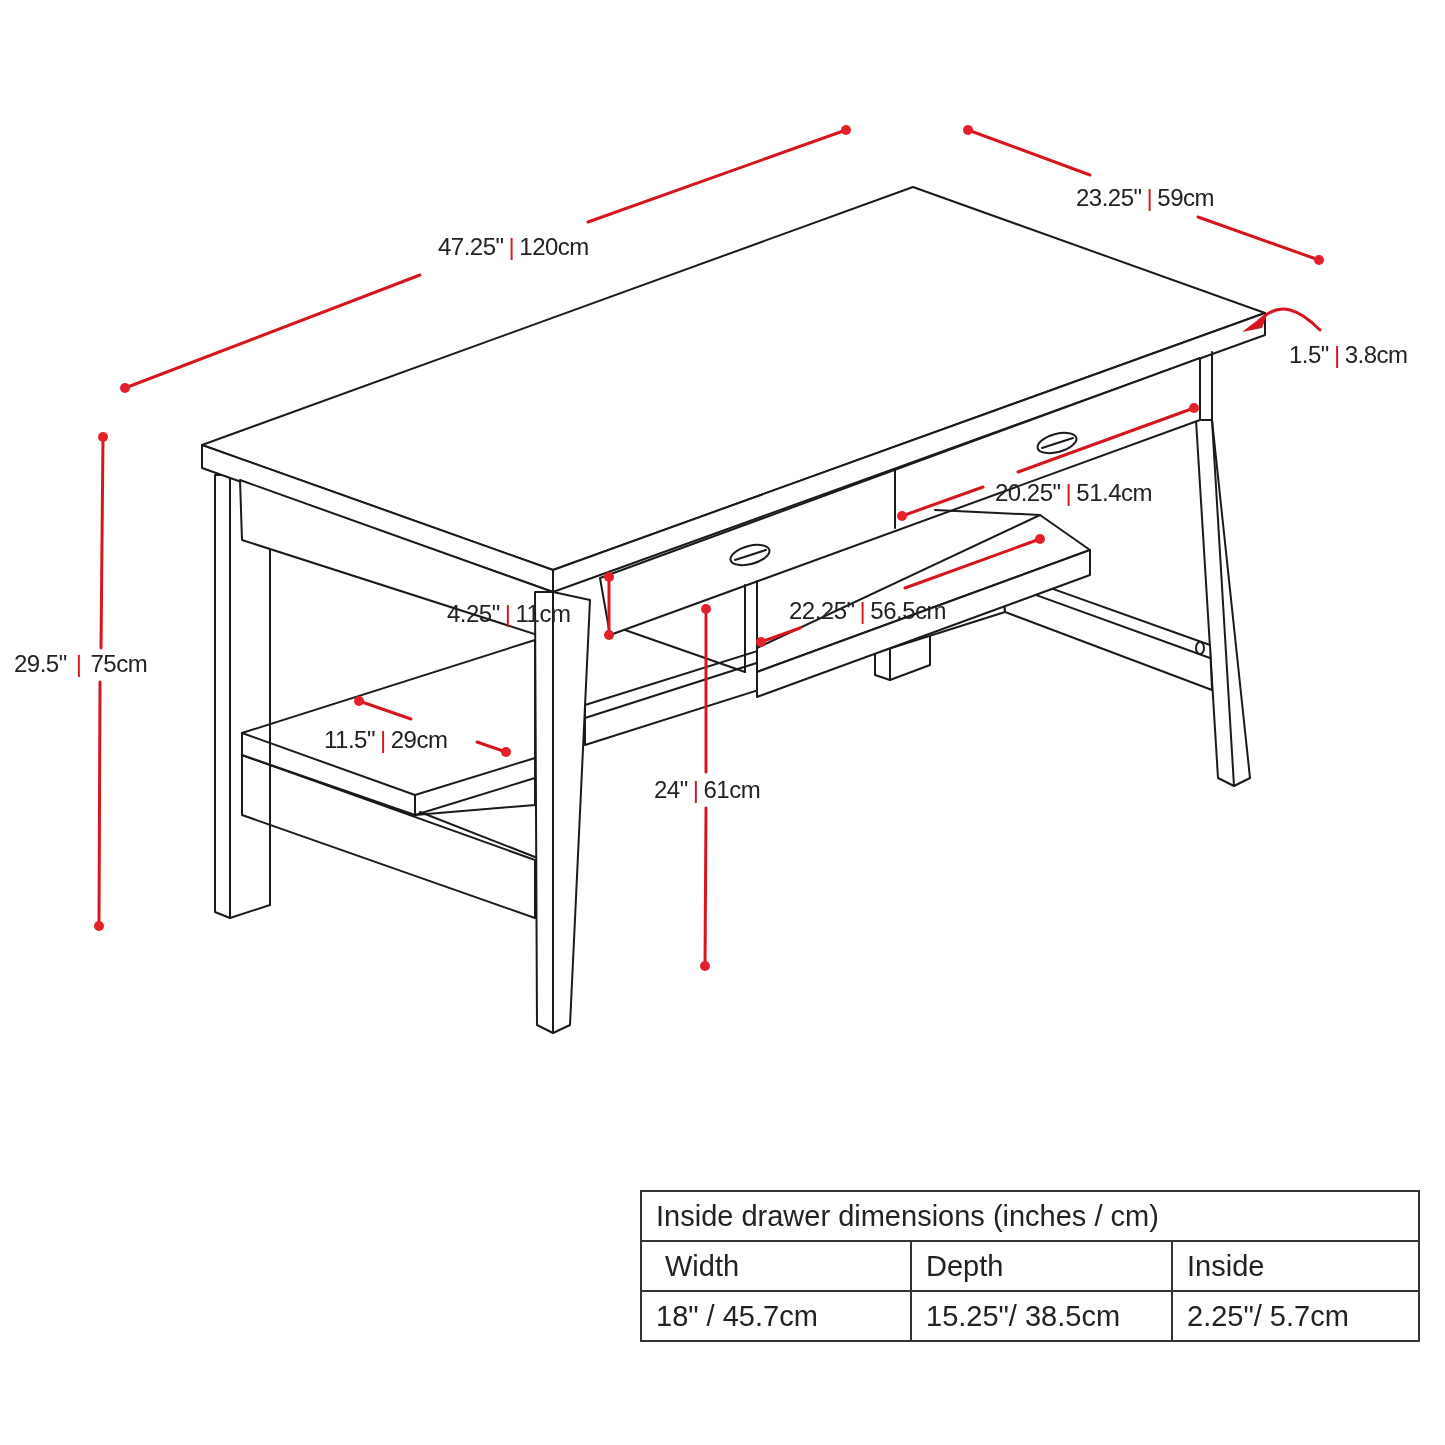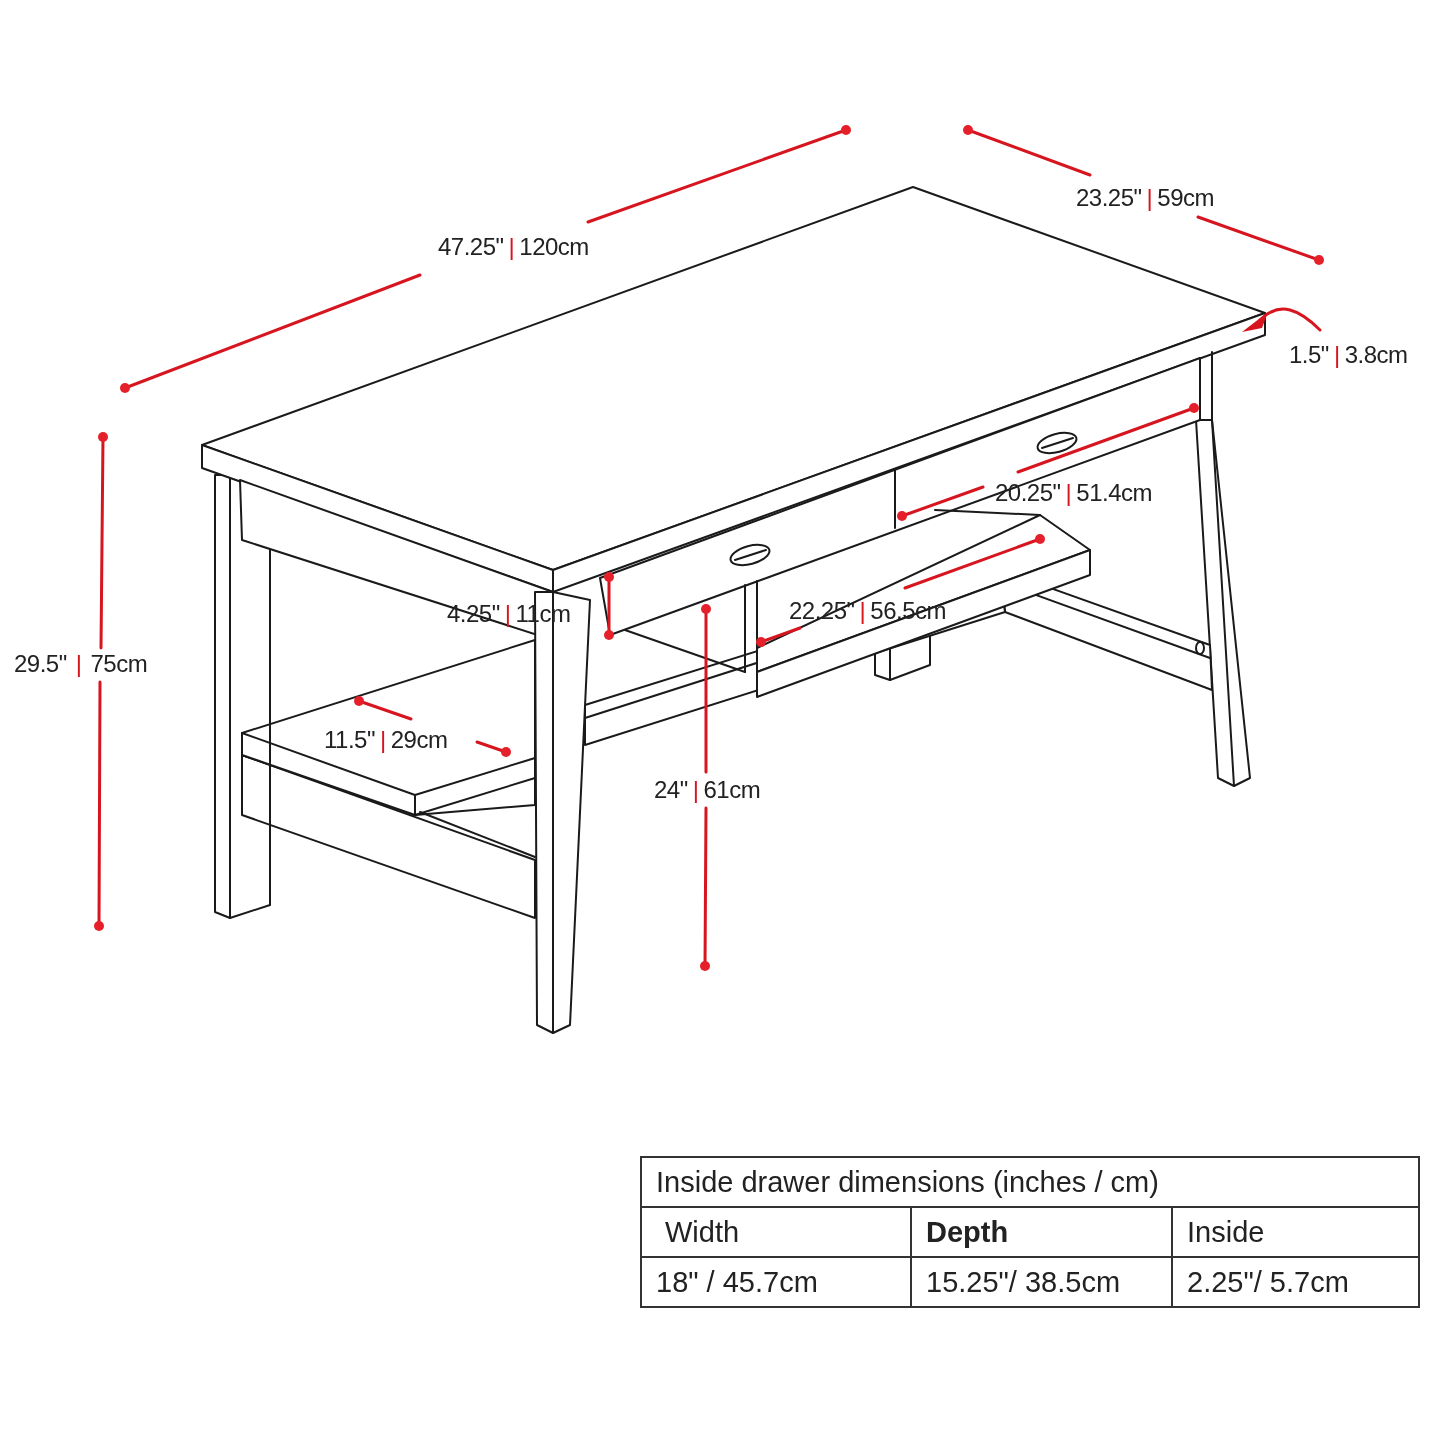--- a/index.html
+++ b/index.html
@@ -4,21 +4,21 @@
 <style>
   html, body { margin: 0; padding: 0; background: #ffffff; }
   body { width: 1445px; height: 1445px; position: relative; overflow: hidden; font-family: "Liberation Sans", sans-serif; }
   #drawing { position: absolute; left: 0; top: 0; width: 1445px; height: 1445px; }
   .ln { stroke: #1a1a1a; stroke-width: 2; fill: none; stroke-linejoin: round; stroke-linecap: round; }
   .fill { fill: #ffffff; stroke: #1a1a1a; stroke-width: 2; stroke-linejoin: round; }
   .dim { stroke: #d7151f; stroke-width: 3; fill: none; stroke-linecap: round; }
   .dot { fill: #e5202a; }
   .label { position: absolute; font-size: 24px; color: #222; white-space: nowrap; letter-spacing: -0.5px; line-height: 1; }
   .label .sep { color: #d7151f; margin: 0 5px; }
-  table.drawer { position: absolute; left: 640px; top: 1156px; width: 780px; border-collapse: collapse; font-size: 29px; color: #222; }
+  table.drawer { position: absolute; left: 640px; top: 1190px; width: 780px; border-collapse: collapse; font-size: 29px; color: #222; }
   table.drawer td { border: 2px solid #333; height: 48px; padding: 0 14px; vertical-align: middle; }
 </style>
 </head>
 <body>
 
 <svg id="drawing" viewBox="0 0 1445 1445" xmlns="http://www.w3.org/2000/svg">
 
   <g>
     <polygon class="fill" points="1196,420 1212,420 1250,778 1234,786 1218,778"></polygon>
     <line class="ln" x1="1212" y1="420" x2="1234" y2="786"></line>
@@ -182,21 +182,21 @@
   <span>24"</span><span class="sep">|</span><span>61cm</span>
 </div>
 
 <table class="drawer">
   <tbody>
       <tr>
     <td colspan="3">Inside drawer dimensions (inches / cm)</td>
   </tr>
   <tr>
     <td style="width:231px;padding-left:23px;">Width</td>
-    <td style="width:231px;font-weight:bold;">Depth</td>
+    <td style="width:231px;">Depth</td>
     <td>Inside</td>
   </tr>
   <tr>
     <td>18" / 45.7cm</td>
     <td>15.25"/ 38.5cm</td>
     <td>2.25"/ 5.7cm</td>
   </tr>
 </tbody>
   </table>
 

